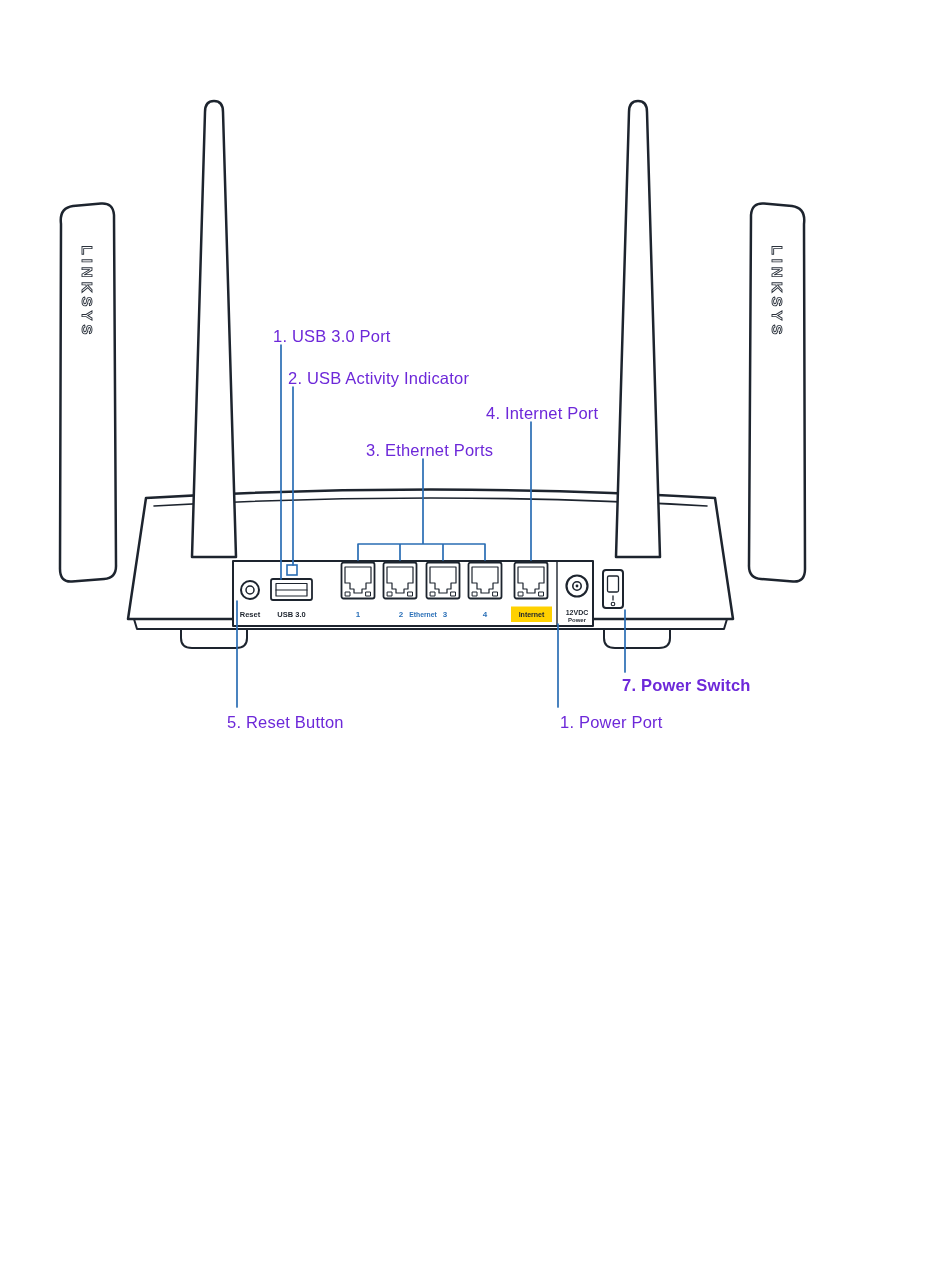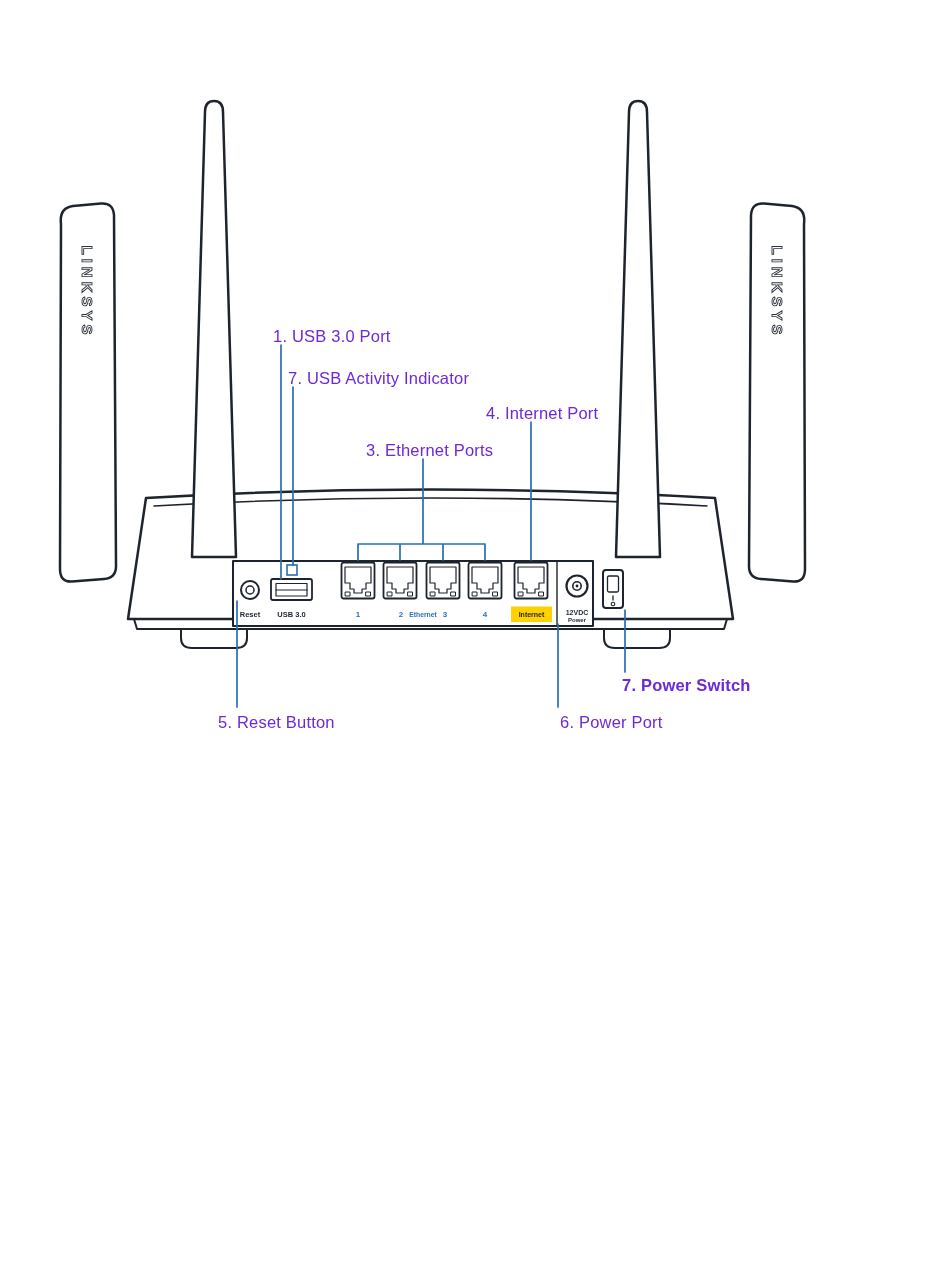--- a/index.html
+++ b/index.html
@@ -115,19 +115,19 @@
       <line class="lead" x1="293" y1="387" x2="293" y2="565"></line>
       <path class="lead" d="M 423 459 L 423 544 M 358 544 L 485 544 M 358 544 L 358 560 M 400 544 L 400 560 M 443 544 L 443 560 M 485 544 L 485 560"></path>
       <line class="lead" x1="531" y1="422" x2="531" y2="560"></line>
       <line class="lead" x1="237" y1="601" x2="237" y2="707"></line>
       <line class="lead" x1="558" y1="624" x2="558" y2="707"></line>
       <line class="lead" x1="625" y1="610" x2="625" y2="672"></line>
     </g>
   </svg>
 
   <div class="callout" style="left:273px; top:327px;">1. USB 3.0 Port</div>
-  <div class="callout" style="left:288px; top:369px;">7. USB Activity Indicator</div>
+  <div class="callout" style="left:288px; top:369px;">2. USB Activity Indicator</div>
   <div class="callout" style="left:356px; top:441px;margin-left:10px;">3. Ethernet Ports</div>
   <div class="callout" style="left:486px; top:404px;">4. Internet Port</div>
-  <div class="callout" style="left:218px; top:713px;">5. Reset Button</div>
-  <div class="callout" style="left:560px; top:713px;">6. Power Port</div>
+  <div class="callout" style="left:227px; top:713px;">5. Reset Button</div>
+  <div class="callout" style="left:560px; top:713px;">1. Power Port</div>
   <div class="callout" style="left:622px; top:676px;font-weight:bold;">7. Power Switch</div>
 </div>
 
 </body></html>

